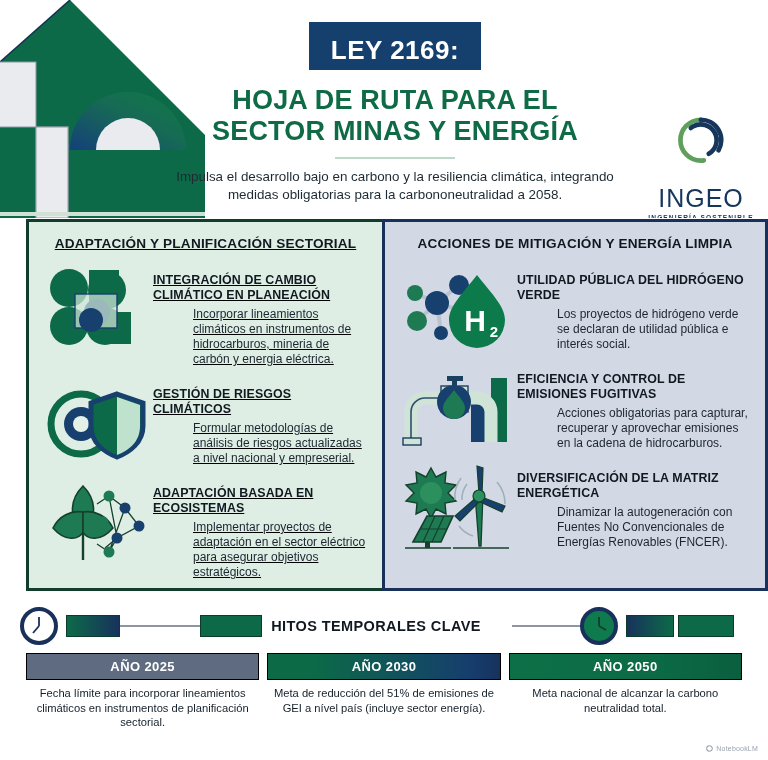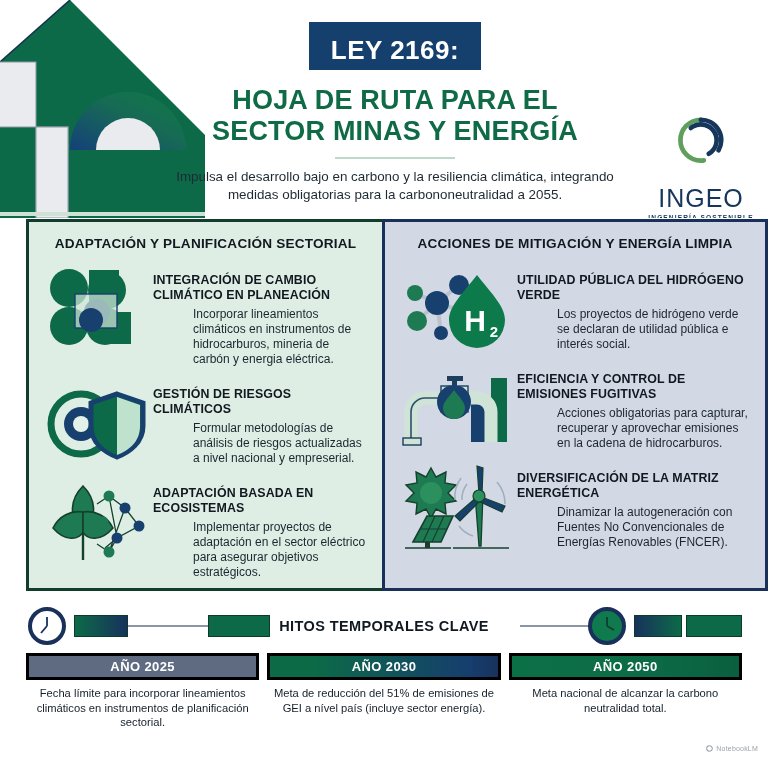--- a/index.html
+++ b/index.html
@@ -29,43 +29,43 @@
 
   
   .logo { position: absolute; right: 8px; top: 116px; width: 118px; text-align: center; }
   .logo-mark { height: 52px; }
   .logo-word { font-size: 25px; letter-spacing: 1px; color: #16365c; font-weight: 400; line-height: 1; margin-top: 14px;}
   .logo-tag { font-size: 6.6px; letter-spacing: 1.1px; color: #16365c; margin-top: 3px; font-weight: bold; }
 
   
   .panels { position: absolute; left: 26px; top: 219px; width: 742px; height: 372px; display: flex; }
   .panel { position: relative; padding: 14px 16px 0 16px; }
-  .panel.left  { width: 356px; background: #dfeee4; border-top: 3px solid #123d2c; border-bottom: 3px solid #123d2c; border-left: 3px solid #123d2c; }
+  .panel.left  { width: 356px; background: #dfeee4; border-top: 3px solid #123d2c; border-bottom: 3px solid #123d2c; border-left: 3px solid #123d2c; text-decoration: underline; }
   .panel.right { width: 386px; background: #d3d9e4; border-top: 3px solid #18305a; border-bottom: 3px solid #18305a; border-right: 3px solid #18305a; border-left: 3px solid #18305a; }
   .panel-head { text-align: center; font-size: 13.6px; font-weight: bold; color: #101820; line-height: 1.25; letter-spacing: .2px; }
 
   .item { display: flex; align-items: flex-start; margin-top: 14px; }
   .item .art { flex: 0 0 auto; width: 104px; height: 84px; display: flex; align-items: center; justify-content: center; }
   .panel.right .item .art { width: 112px; }
   .item .txt { flex: 1 1 auto; padding-left: 4px; padding-top: 6px; }
   .item-title { font-size: 12.4px; font-weight: bold; color: #101820; line-height: 1.2; letter-spacing: .1px; }
   .item-desc { font-size: 12px; color: #1b2630; line-height: 1.26; margin-top: 4px; margin-left: 40px; }
 
   
-  .tl-head { position: absolute; left: 26px; top: 604px; width: 716px; height: 44px; }
+  .tl-head { position: absolute; left: 18px; top: 604px; width: 716px; height: 44px; }
   .tl-title { position: absolute; left: 0; top: 0; width: 716px; text-align: center; line-height: 44px;
               font-size: 14.5px; font-weight: bold; color: #101820; letter-spacing: .4px; }
   .clock { position: absolute; width: 38px; height: 38px; border-radius: 50%; border: 4px solid #18305a; background: #ffffff; top: 3px; }
   .clock.c2 { background: #0f7a4e; }
   .chip { position: absolute; height: 22px; top: 11px; border: 1px solid #0d3b2a; }
   .seg-line { position: absolute; height: 2px; background: #8b95a5; top: 21px; }
 
   .years { position: absolute; left: 26px; top: 653px; width: 716px; height: 27px; display: flex; gap: 8px; }
   .year { flex: 1 1 0; display: flex; align-items: center; justify-content: center;
-          color: #ffffff; font-size: 13px; font-weight: bold; letter-spacing: .4px; border: 3px solid #000000; }
+          color: #ffffff; font-size: 13px; font-weight: bold; letter-spacing: .4px; border: 1px solid #000000; }
   .y2025 { background: #5e6b80; }
   .y2030 { background: linear-gradient(90deg, #0c6b46 0%, #0c6b46 18%, #163d6e 88%, #17325c 100%); }
   .y2050 { background: linear-gradient(90deg, #0c7047 0%, #0c6b46 60%, #0a5f3f 100%); }
 
   .notes { position: absolute; left: 26px; top: 686px; width: 716px; display: flex; gap: 8px; }
   .note { flex: 1 1 0; text-align: center; font-size: 11.2px; color: #15202b; line-height: 1.3; padding: 0 6px; }
 
   .wm { position: absolute; right: 10px; bottom: 8px; font-size: 7px; color: #9aa3ad; letter-spacing: .2px; display: flex; align-items: center; gap: 3px; }
 </style>
 </head>
@@ -95,21 +95,21 @@
       <line x1="0" y1="214" x2="205" y2="214" stroke="#cfe0d4" stroke-width="4"></line>
     </svg>
 
     <div class="hdr-center">
       <div class="ley-badge">LEY 2169:</div>
       <div class="hdr-title">
         <div>HOJA DE RUTA PARA EL</div>
         <div>SECTOR MINAS Y ENERGÍA</div>
       </div>
       <div class="hdr-rule"></div>
-      <div class="hdr-sub">Impulsa el desarrollo bajo en carbono y la resiliencia climática, integrando medidas obligatorias para la carbononeutralidad a 2055.</div>
+      <div class="hdr-sub">Impulsa el desarrollo bajo en carbono y la resiliencia climática, integrando medidas obligatorias para la carbononeutralidad a 2058.</div>
     </div>
 
     <div class="logo">
       <svg class="logo-mark" viewBox="0 0 60 56">
         <path d="M30,4 a22,22 0 1 0 0,44 a22,22 0 1 0 0,-44" fill="none" stroke="#5e9f5c" stroke-width="5" stroke-linecap="round" stroke-dasharray="72 70"></path>
         <path d="M30,9 a17,17 0 1 0 0,34 a17,17 0 1 0 0,-34" fill="none" stroke="#16365c" stroke-width="5" stroke-linecap="round" stroke-dasharray="56 54" transform="rotate(150 30 26)"></path>
         <path d="M30,4 a22,22 0 0 1 19,33" fill="none" stroke="#16365c" stroke-width="5" stroke-linecap="round"></path>
       </svg>
       <div class="logo-word">INGEO</div>
       <div class="logo-tag">INGENIERÍA SOSTENIBLE</div>

